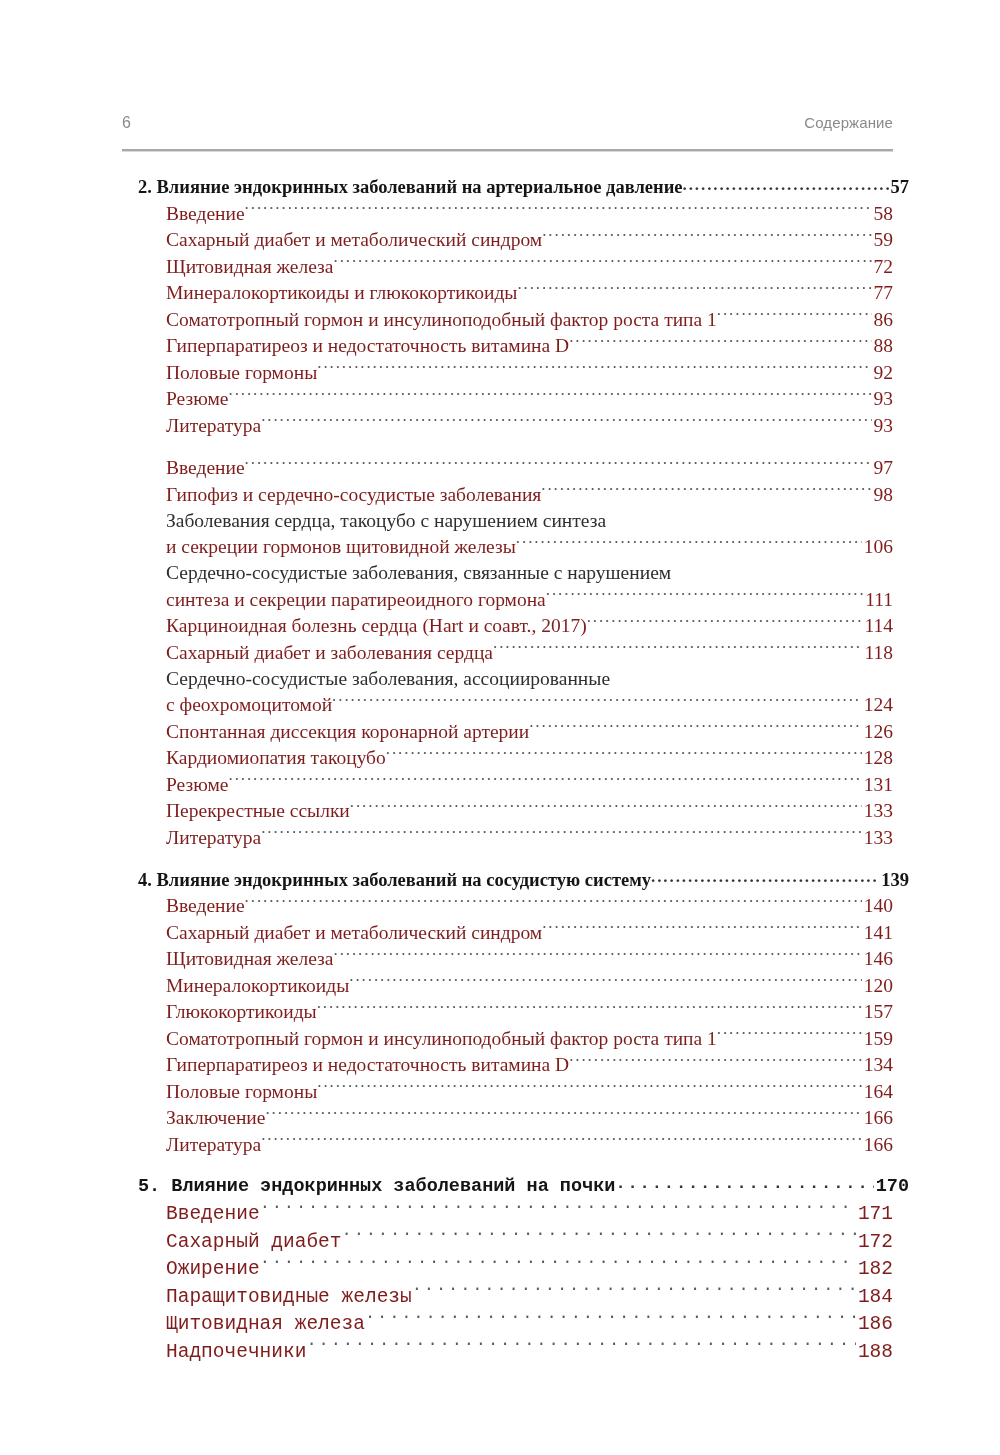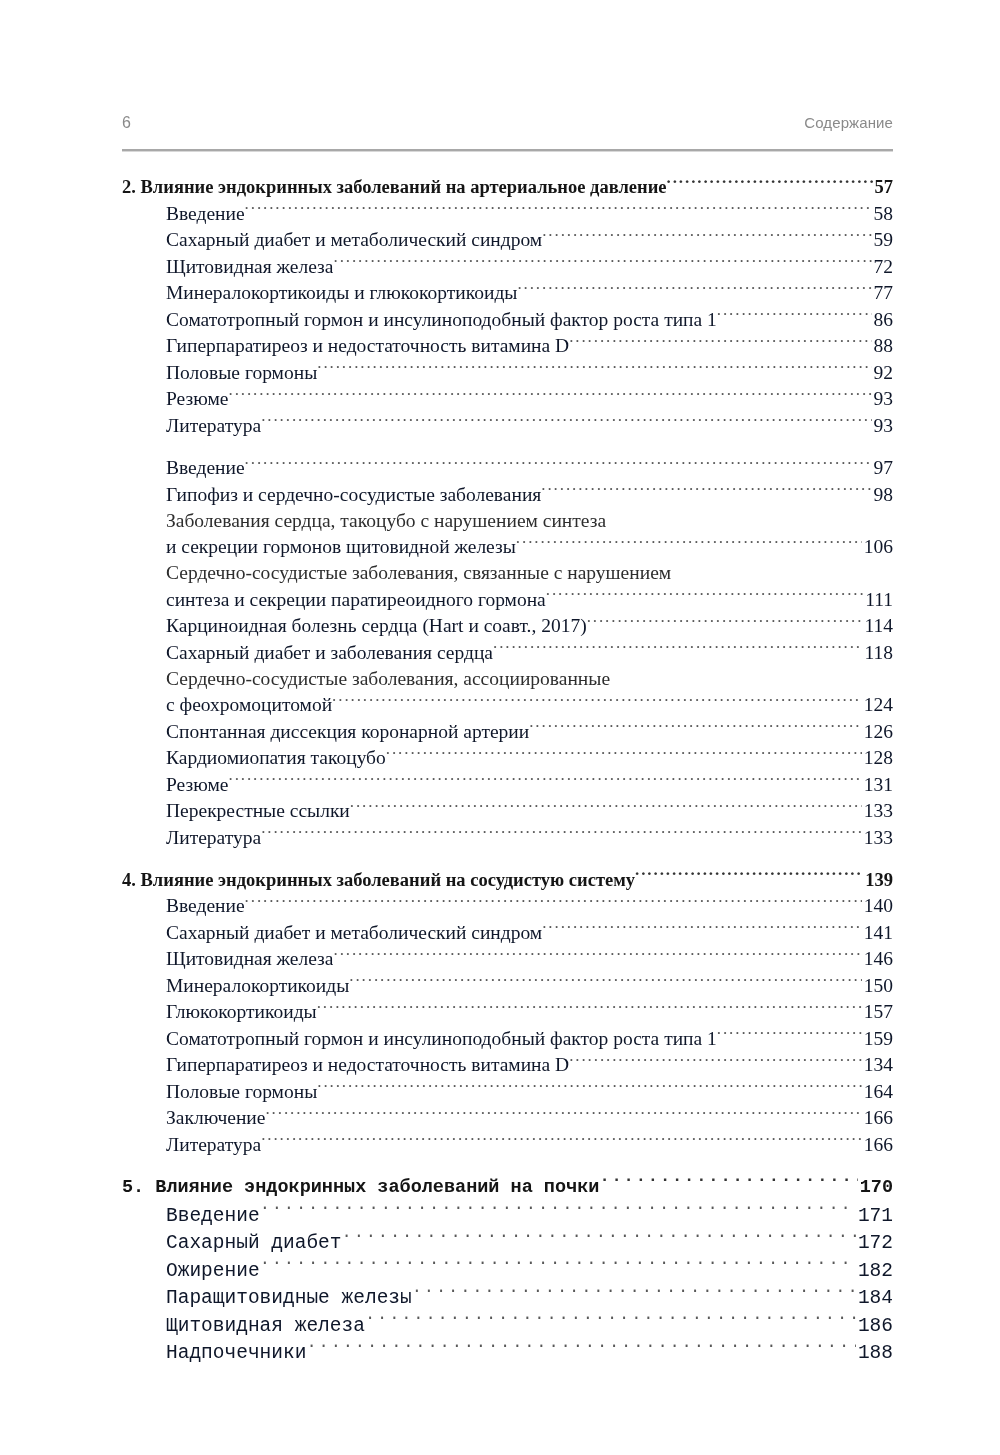--- a/index.html
+++ b/index.html
@@ -101,29 +101,30 @@
     flex: 0 0 auto;
     text-align: right;
     padding-left: 2px;
   }
 
   
   .row.chapter {
     font-weight: bold;
     font-size: 18.5px;
     color: #151515;
-    margin-left: 0;
+    margin-left: 16px;
+    align-items: flex-end;
   }
   .row.chapter .pageno { font-weight: bold; }
   .row.chapter .leader::before { color: #333; }
 
   
   .row.section {
     font-size: 19.5px;
-    color: #0f172a;
+    color: #7f1d1d;
     margin-left: 44px;
     width: calc(100% - 44px);
   }
 
   
   .wrap {
     margin-left: 44px;
     width: calc(100% - 44px);
   }
   .wrap .cont {
@@ -293,21 +294,21 @@
           <span class="pageno">141</span>
         </div>
         <div class="row section">
           <span class="label">Щитовидная железа</span>
           <span class="leader"></span>
           <span class="pageno">146</span>
         </div>
         <div class="row section">
           <span class="label">Минералокортикоиды</span>
           <span class="leader"></span>
-          <span class="pageno">150</span>
+          <span class="pageno">120</span>
         </div>
         <div class="row section">
           <span class="label">Глюкокортикоиды</span>
           <span class="leader"></span>
           <span class="pageno">157</span>
         </div>
         <div class="row section">
           <span class="label">Соматотропный гормон и инсулиноподобный фактор роста типа 1</span>
           <span class="leader"></span>
           <span class="pageno">159</span>

